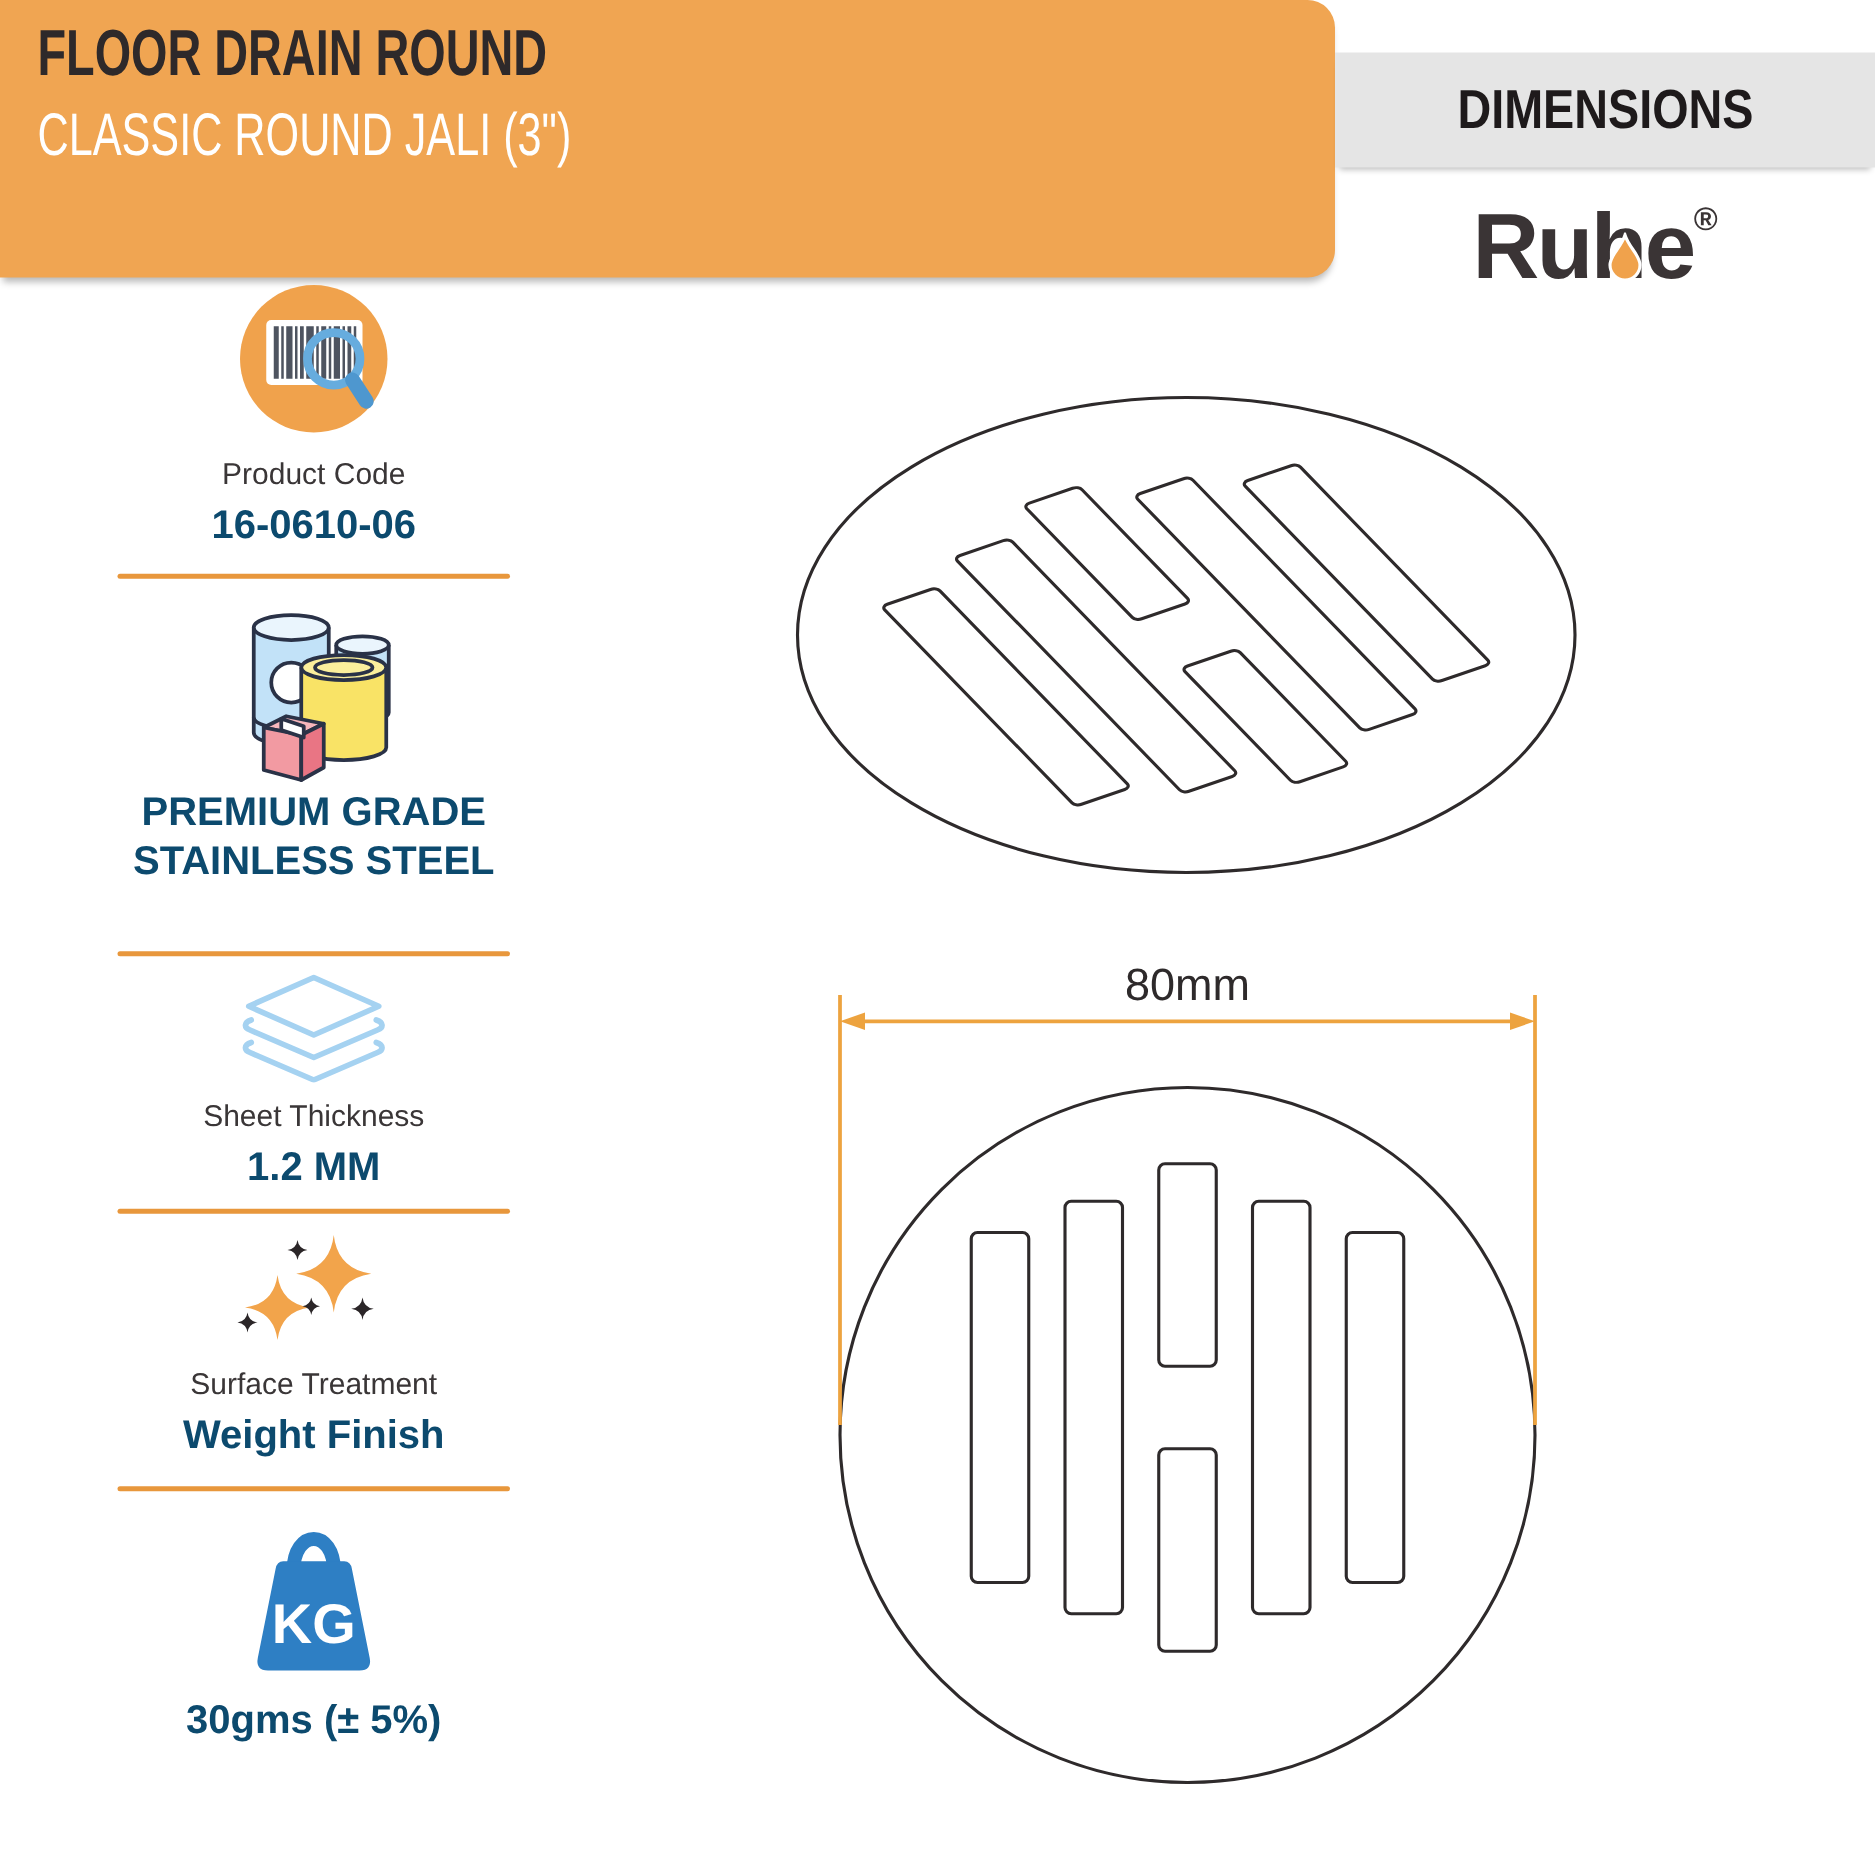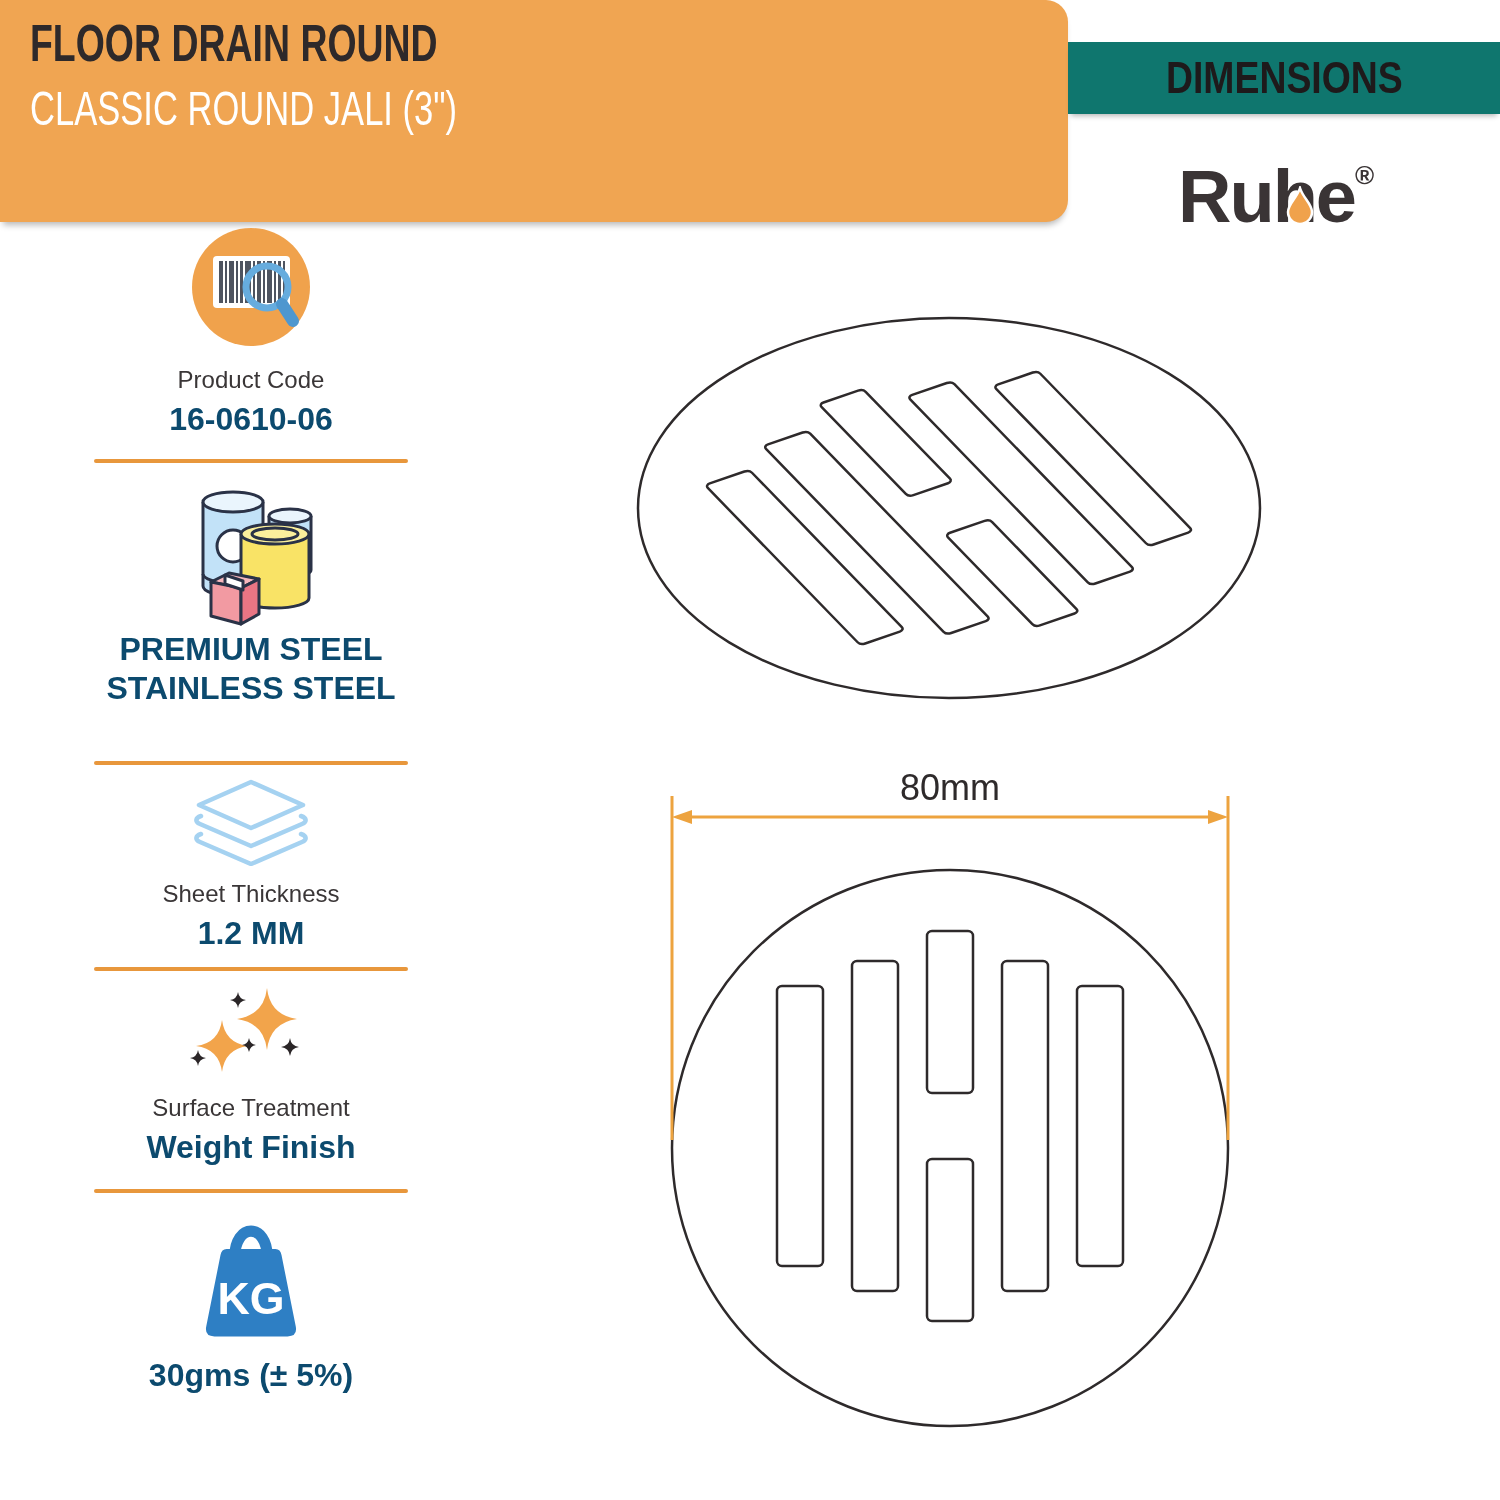--- a/index.html
+++ b/index.html
@@ -12,22 +12,22 @@
     position:absolute; left:0; top:0; width:1068px; height:222px;
     background:#F0A552; border-radius:0 22px 22px 0;
     padding:16px 0 0 30px;
     box-shadow:0 6px 6px -3px rgba(0,0,0,.28);
   }
   .cond { display:inline-block; transform:scaleX(.72); transform-origin:left top; white-space:nowrap; }
   .banner-title { font-size:52px; font-weight:bold; color:#2E292A; letter-spacing:0; line-height:54px; }
   .banner-sub   { font-size:48px; font-weight:normal; color:#ffffff; line-height:50px; margin-top:14px; }
 
   .dim-bar {
-    position:absolute; left:1068px; top:42px; width:432px; height:72px;
-    background:#0f766e; display:flex; align-items:center; justify-content:center;
+    position:absolute; left:1068px; top:42px; width:432px; height:92px;
+    background:#e5e5e5; display:flex; align-items:center; justify-content:center;
     box-shadow:0 5px 5px -3px rgba(0,0,0,.28);
   }
   .dim-bar .cond { transform:scaleX(.85); transform-origin:center; }
   .dim-label { font-size:44px; font-weight:bold; color:#1E1A1B; }
 
   .logo { position:absolute; left:1178px; top:138px; width:300px; height:110px; }
   .logo-text { font-size:74px; font-weight:bold; color:#3A3435; letter-spacing:-2px; line-height:74px; }
   .logo-reg { font-size:26px; font-weight:bold; color:#3A3435; vertical-align:38px; letter-spacing:0; }
   .logo-drop { position:absolute; left:108px; top:48px; }
 
@@ -111,21 +111,21 @@
         <circle cx="52" cy="68" r="16" fill="#ffffff"></circle>
         <path d="M60,56 L60,120 A34,10 0 0 0 128,120 L128,56" fill="#F9E366"></path>
         <ellipse cx="94" cy="56" rx="34" ry="10" fill="#FBEF9C"></ellipse>
         <ellipse cx="94" cy="56" rx="23" ry="6" fill="none"></ellipse>
         <polygon points="30,104 48,95 78,101 60,110" fill="#F7B6BC"></polygon>
         <polygon points="30,104 30,138 60,146 60,110" fill="#F29AA2"></polygon>
         <polygon points="60,110 78,101 78,136 60,146" fill="#E97584"></polygon>
         <polygon points="44,97 62,103 62,112 44,106" fill="#ffffff"></polygon>
       </g>
     </svg>
-    <div class="spec-value mt2">PREMIUM STEEL</div>
+    <div class="spec-value mt2">PREMIUM GRADE</div>
     <div class="spec-value">STAINLESS STEEL</div>
   </div>
   <div class="divider" style="top:761px"></div>
 
   <div class="spec" style="top:778px">
     <svg class="spec-icon" width="120" height="88" viewBox="0 0 120 88">
       <g fill="none" stroke="#A5D2F1" stroke-width="4.5" stroke-linejoin="round" stroke-linecap="round">
         <path d="M60,4 L112,27 L60,50 L8,27 Z"></path>
         <path d="M10,38 C4,40 4,44 9,46 L60,68 L111,46 C116,44 116,40 110,38"></path>
         <path d="M10,56 C4,58 4,62 9,64 L60,86 L111,64 C116,62 116,58 110,56"></path>

